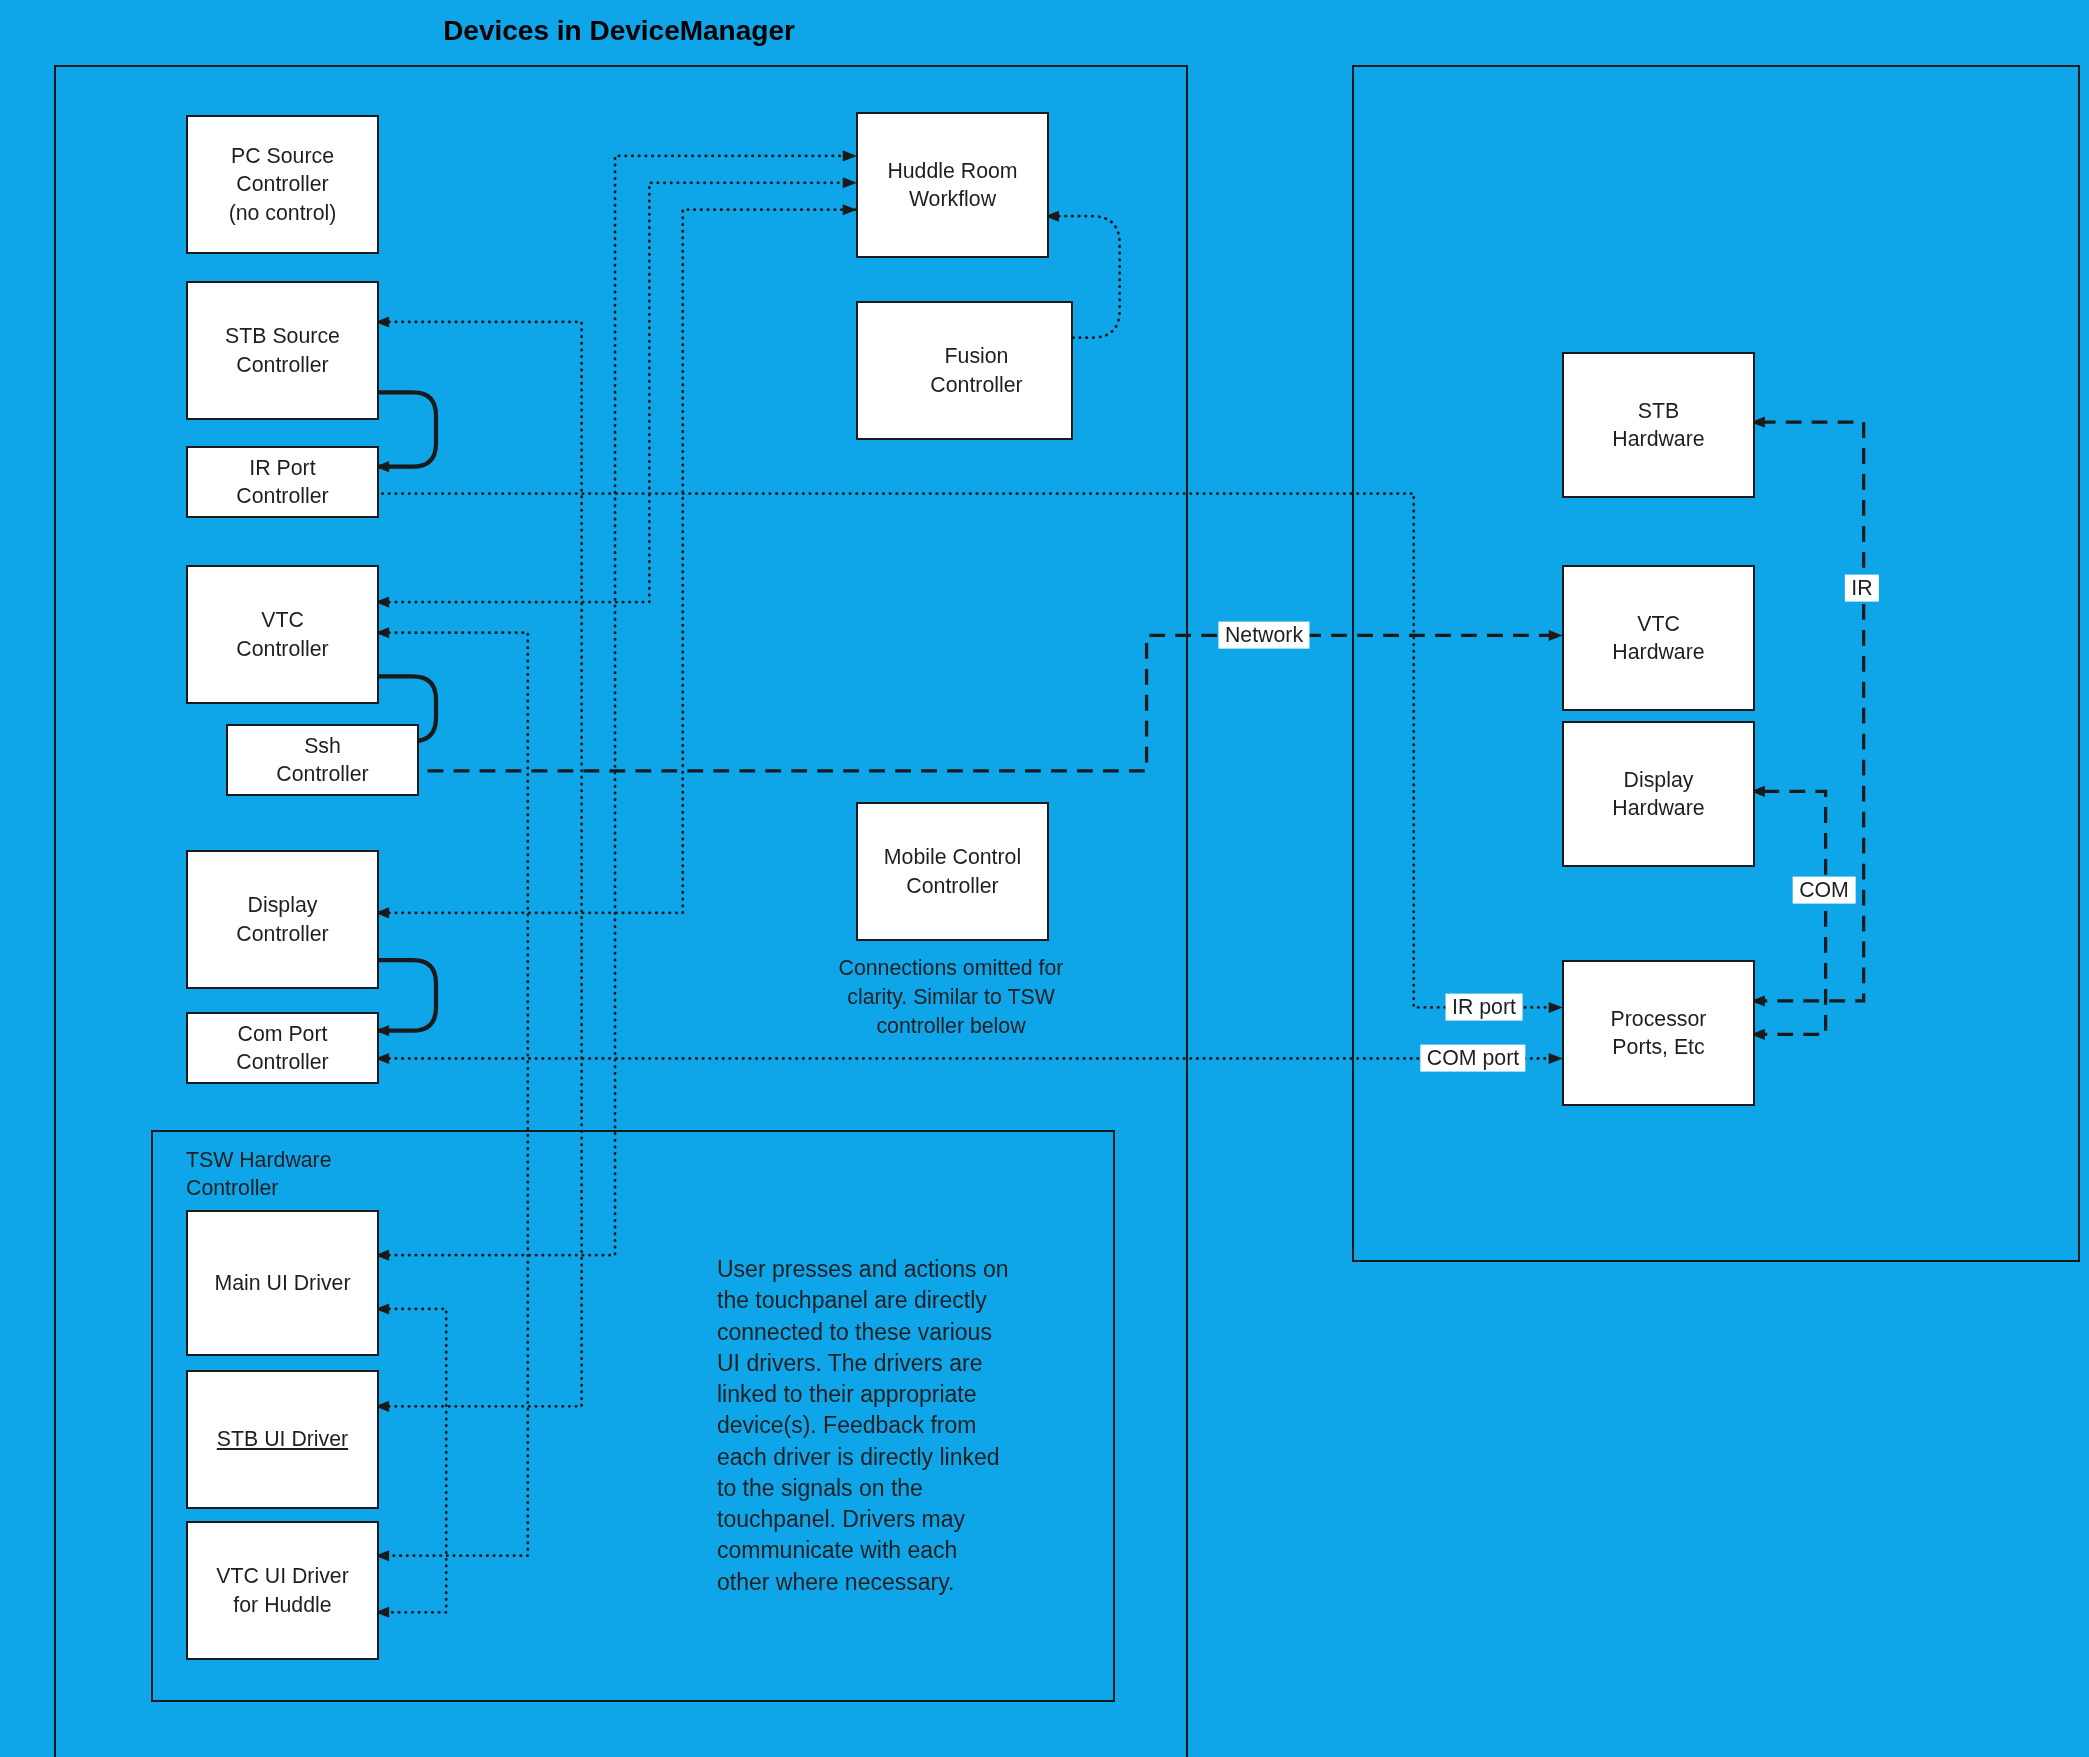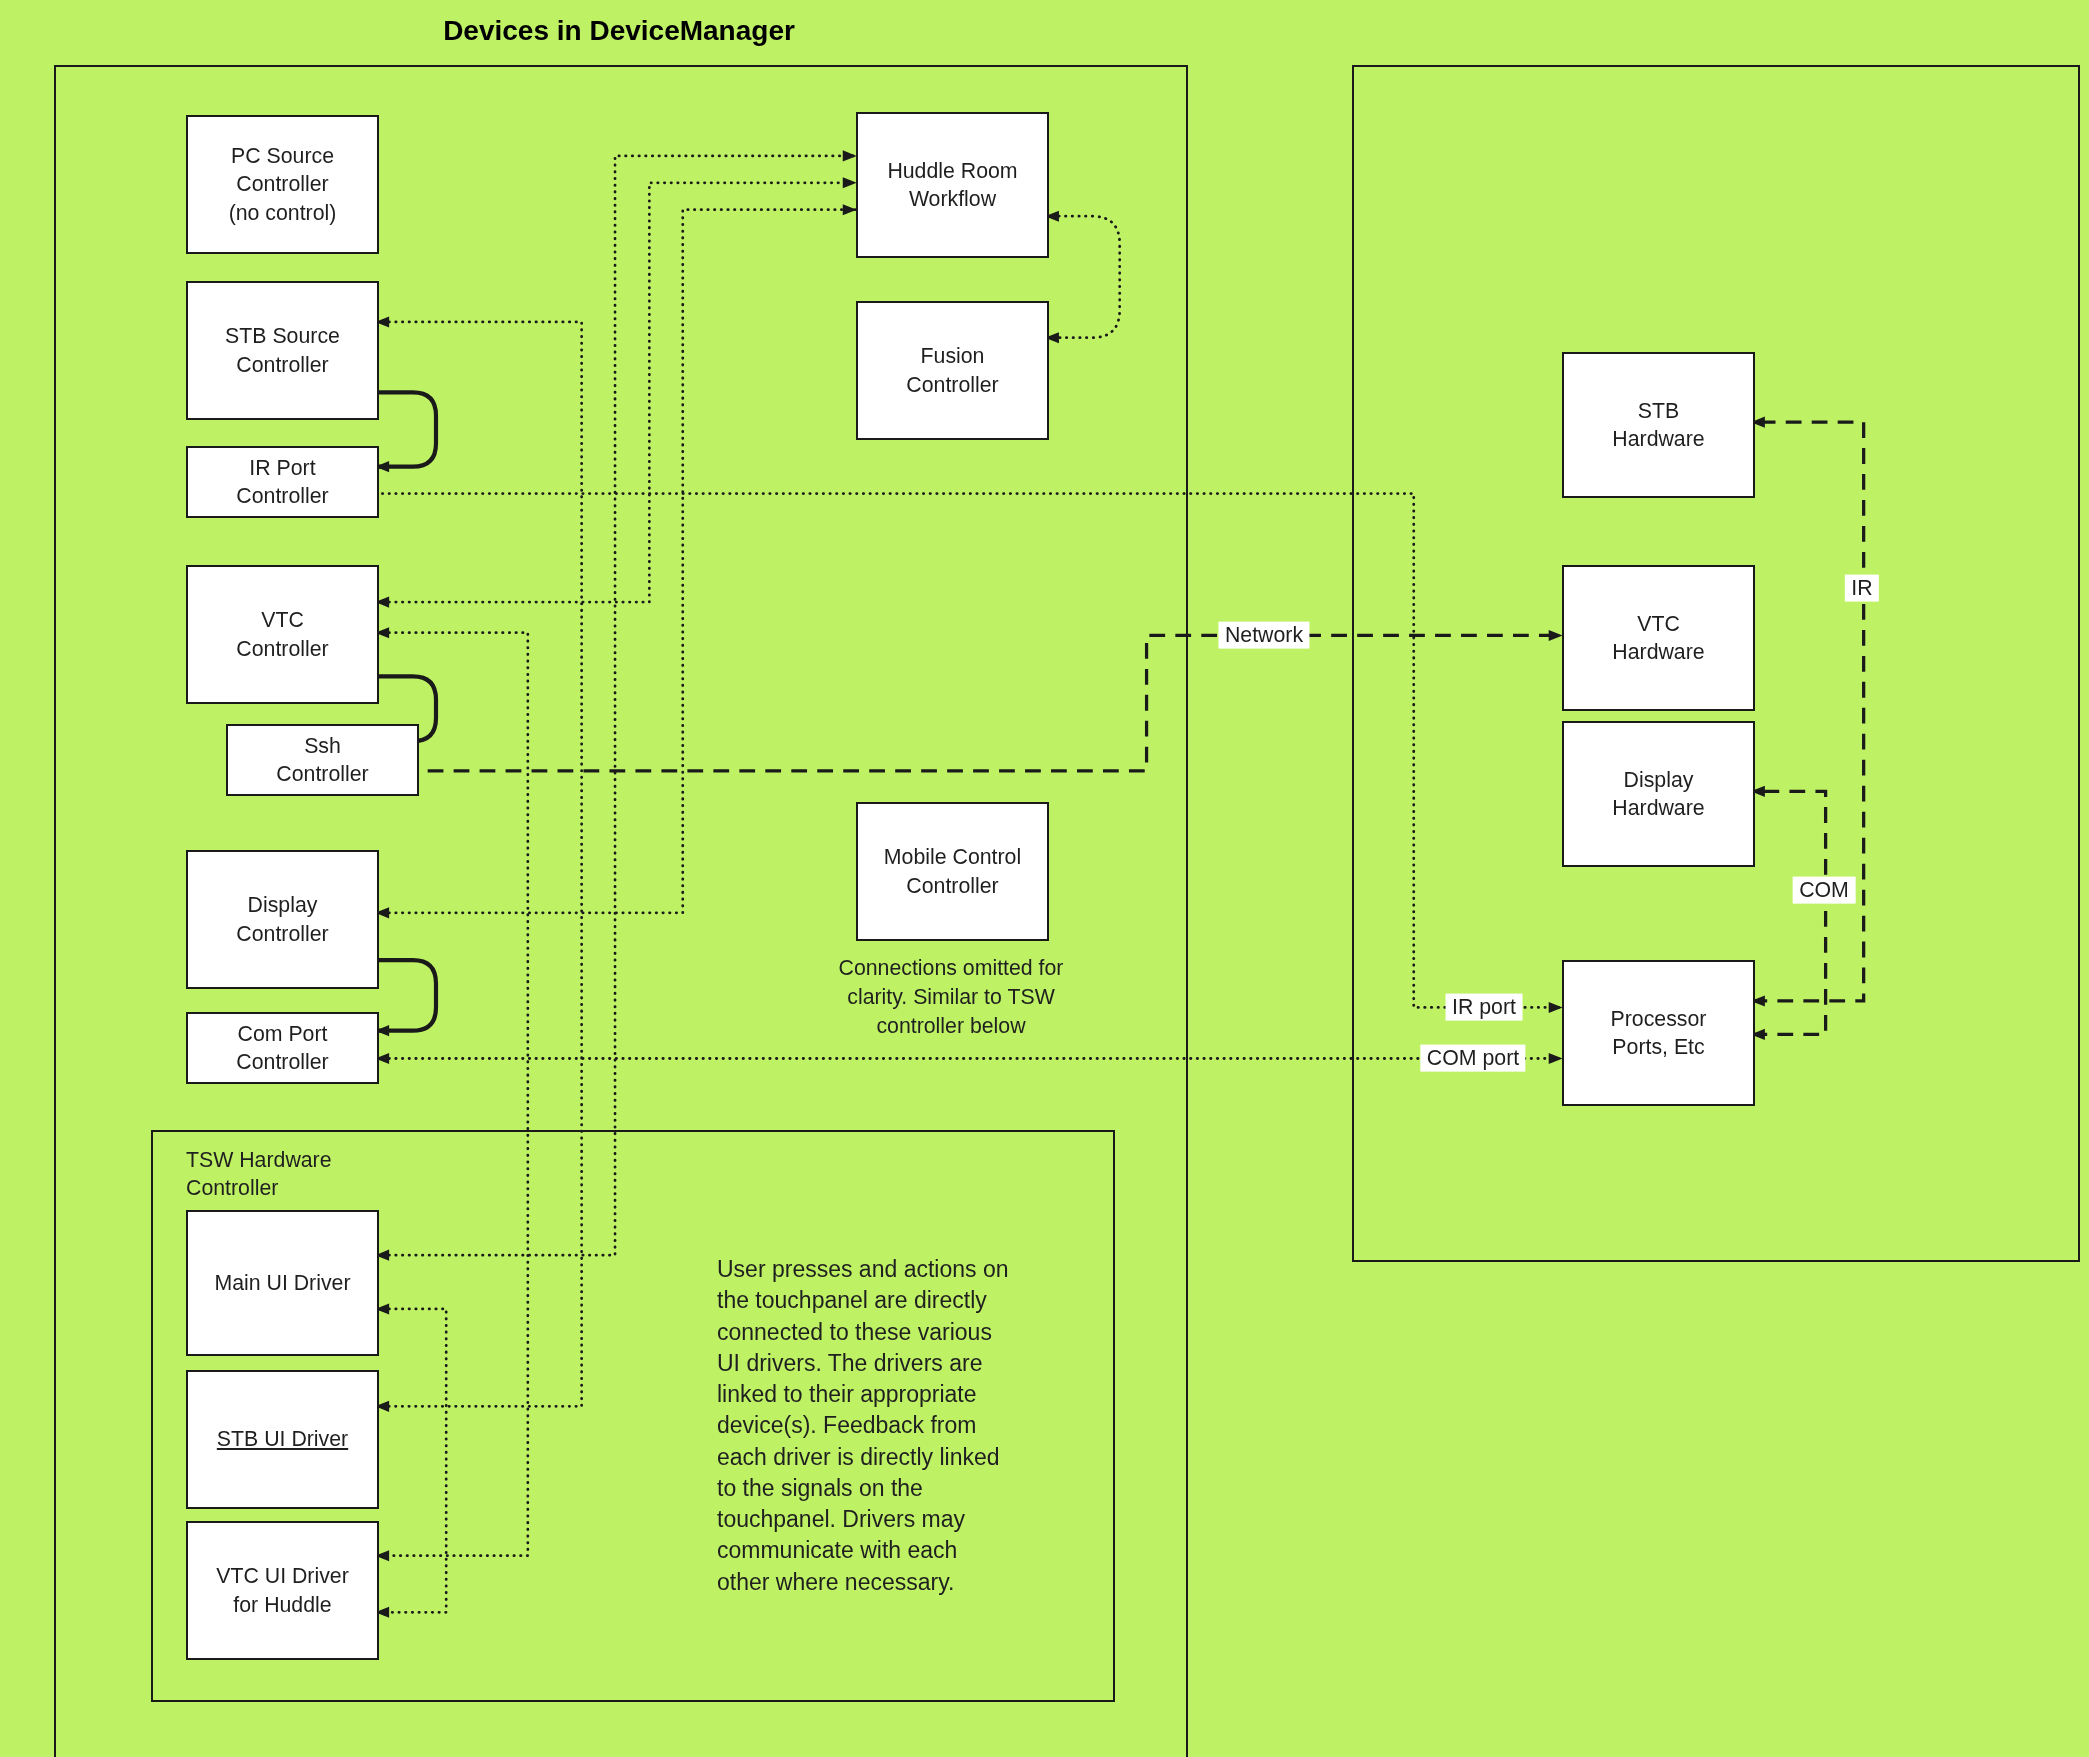--- a/index.html
+++ b/index.html
@@ -1,17 +1,17 @@
 <!DOCTYPE html>
 <html style="font-size:15px"><head>
 <meta charset="utf-8">
 <style>
   html, body { margin: 0; padding: 0; background: #ffffff; }
   body { font-family: "Liberation Sans", sans-serif; color: #1f1f1f; }
-  .canvas { position: relative; width: 2090px; height: 1758px; background: #bef264; overflow: hidden; }
+  .canvas { position: relative; width: 2090px; height: 1758px; background: #0ea5e9; overflow: hidden; }
   .layer { position: absolute; left: 0; top: 0; }
   .frame { position: absolute; border: 2.8px solid #1a1a1a; background: transparent; }
   .box {
     position: absolute; border: 2.8px solid #1a1a1a; background: #ffffff;
     display: flex; align-items: center; justify-content: center;
     text-align: center; white-space: pre-line; font-size: 21.3px; line-height: 1.32;
   }
   .title { position: absolute; font-weight: 700; font-size: 28px; text-align: center; color: #000000; }
   .linelabel {
     position: absolute; transform: translate(-50%, -50%); background: #ffffff;
@@ -79,21 +79,21 @@
   <div class="box" style="left:186px; top:565px; width:189px; height:135px;">VTC
 Controller</div>
   <div class="box" style="left:186px; top:724px; width:189px; height:68px;margin-left:40px;">Ssh
 Controller</div>
   <div class="box" style="left:186px; top:850px; width:189px; height:135px;">Display
 Controller</div>
   <div class="box" style="left:186px; top:1012px; width:189px; height:68px;">Com Port
 Controller</div>
   <div class="box" style="left:856px; top:112px; width:189px; height:142px;">Huddle Room
 Workflow</div>
-  <div class="box" style="left:856px; top:301px; width:189px; height:135px;">Fusion
+  <div class="box" style="left:856px; top:301px; width:189px; height:135px;padding-left:24px;">Fusion
 Controller</div>
   <div class="box" style="left:856px; top:802px; width:189px; height:135px;">Mobile Control
 Controller</div>
   <div class="note" style="left:784px; top:954px; width:334px;">Connections omitted for
 clarity. Similar to TSW
 controller below</div>
 
   <div class="tsw-label" style="left:186px; top:1146px;">TSW Hardware
 Controller</div>
   <div class="box" style="left:186px; top:1210px; width:189px; height:142px;">Main UI Driver</div>

